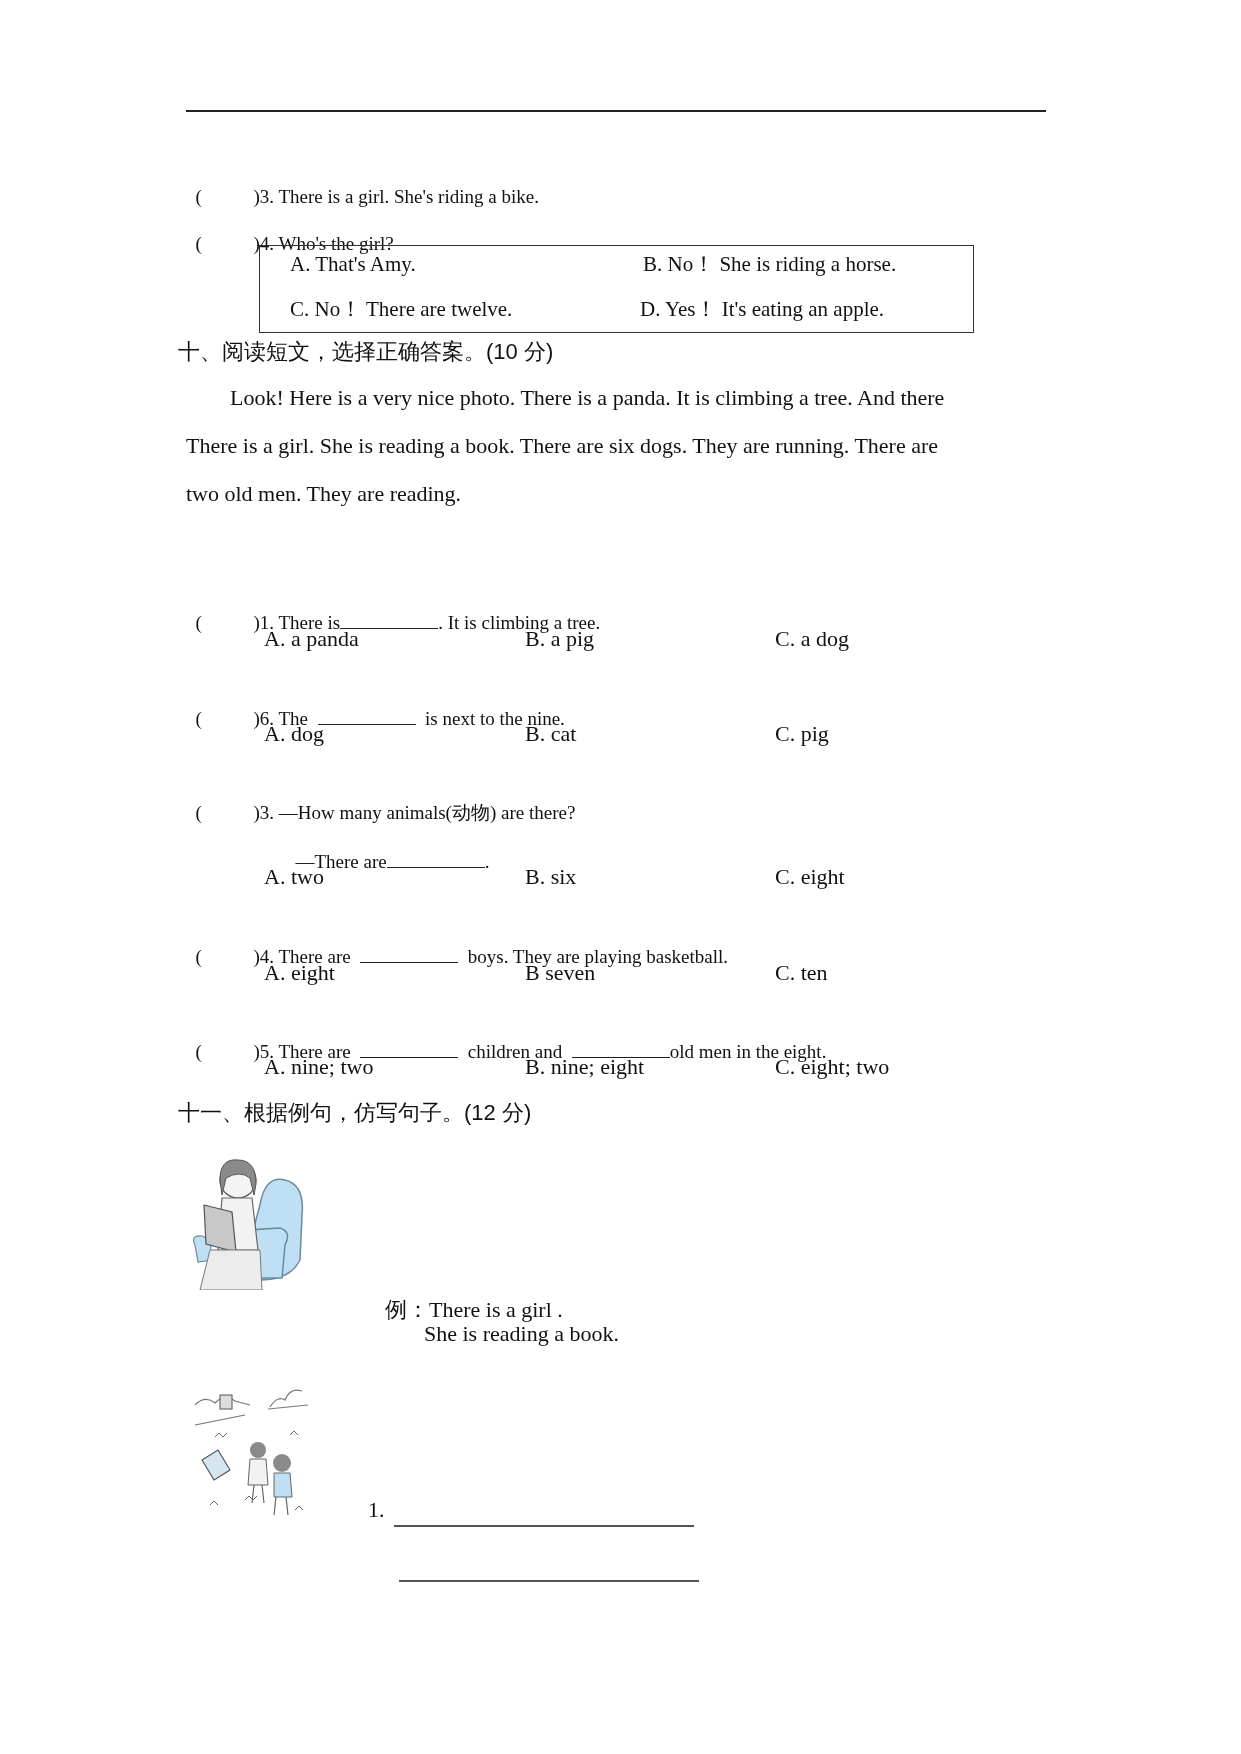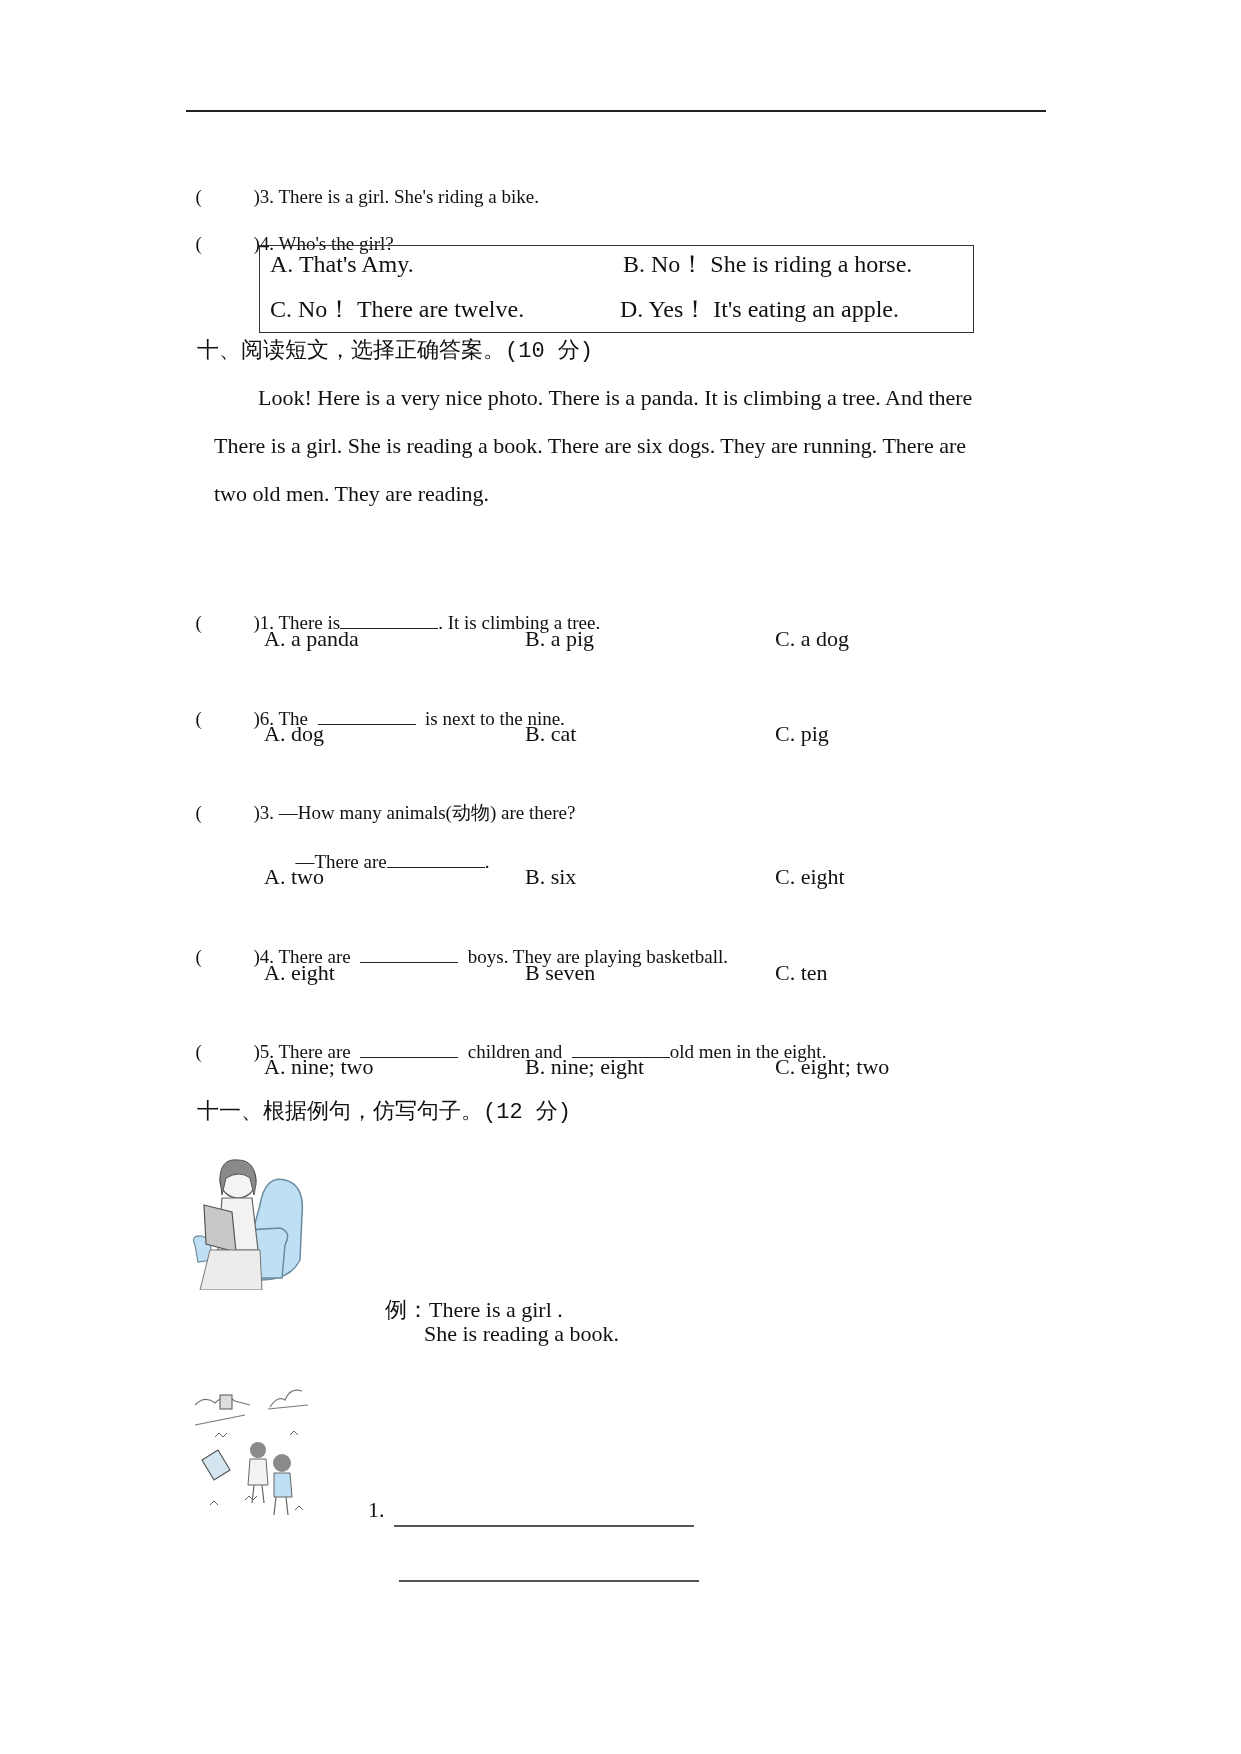--- a/index.html
+++ b/index.html
@@ -10,23 +10,23 @@
     }
     .rule-top { position: absolute; left: 186px; top: 110px; width: 860px; height: 2px; background: #222; }
     .line { position: absolute; left: 186px; font-size: 19px; line-height: 30px; white-space: pre; }
     .paren { display: inline-block; width: 58px; }
     .blank { display: inline-block; border-bottom: 1px solid #222; height: 22px; vertical-align: baseline; }
     .opt { position: absolute; font-size: 22px; line-height: 30px; white-space: pre; }
     .box {
       position: absolute; left: 259px; top: 245px; width: 715px; height: 88px;
       border: 1.5px solid #333; box-sizing: border-box;
     }
-    .box .opt { font-size: 24px; }
-    .heading { position: absolute; left: 197px; font-size: 22px; line-height: 30px; font-family: Liberation Mono, monospace; }
-    .para { position: absolute; left: 186px; width: 860px; font-size: 22px; line-height: 48px; margin-left: 28px; }
+    .box .opt { font-size: 21px; margin-left: 20px; }
+    .heading { position: absolute; left: 178px; font-size: 22px; line-height: 30px; font-family: Liberation Sans, sans-serif; }
+    .para { position: absolute; left: 186px; width: 860px; font-size: 22px; line-height: 48px; }
     .para .indent { display: inline-block; width: 44px; }
     .pic { position: absolute; }
     .write-line { position: absolute; height: 2px; background: #555; }
   </style>
 </head>
 <body>
 
 <div class="rule-top"></div>
 
 <div class="line" style="top:152px">

